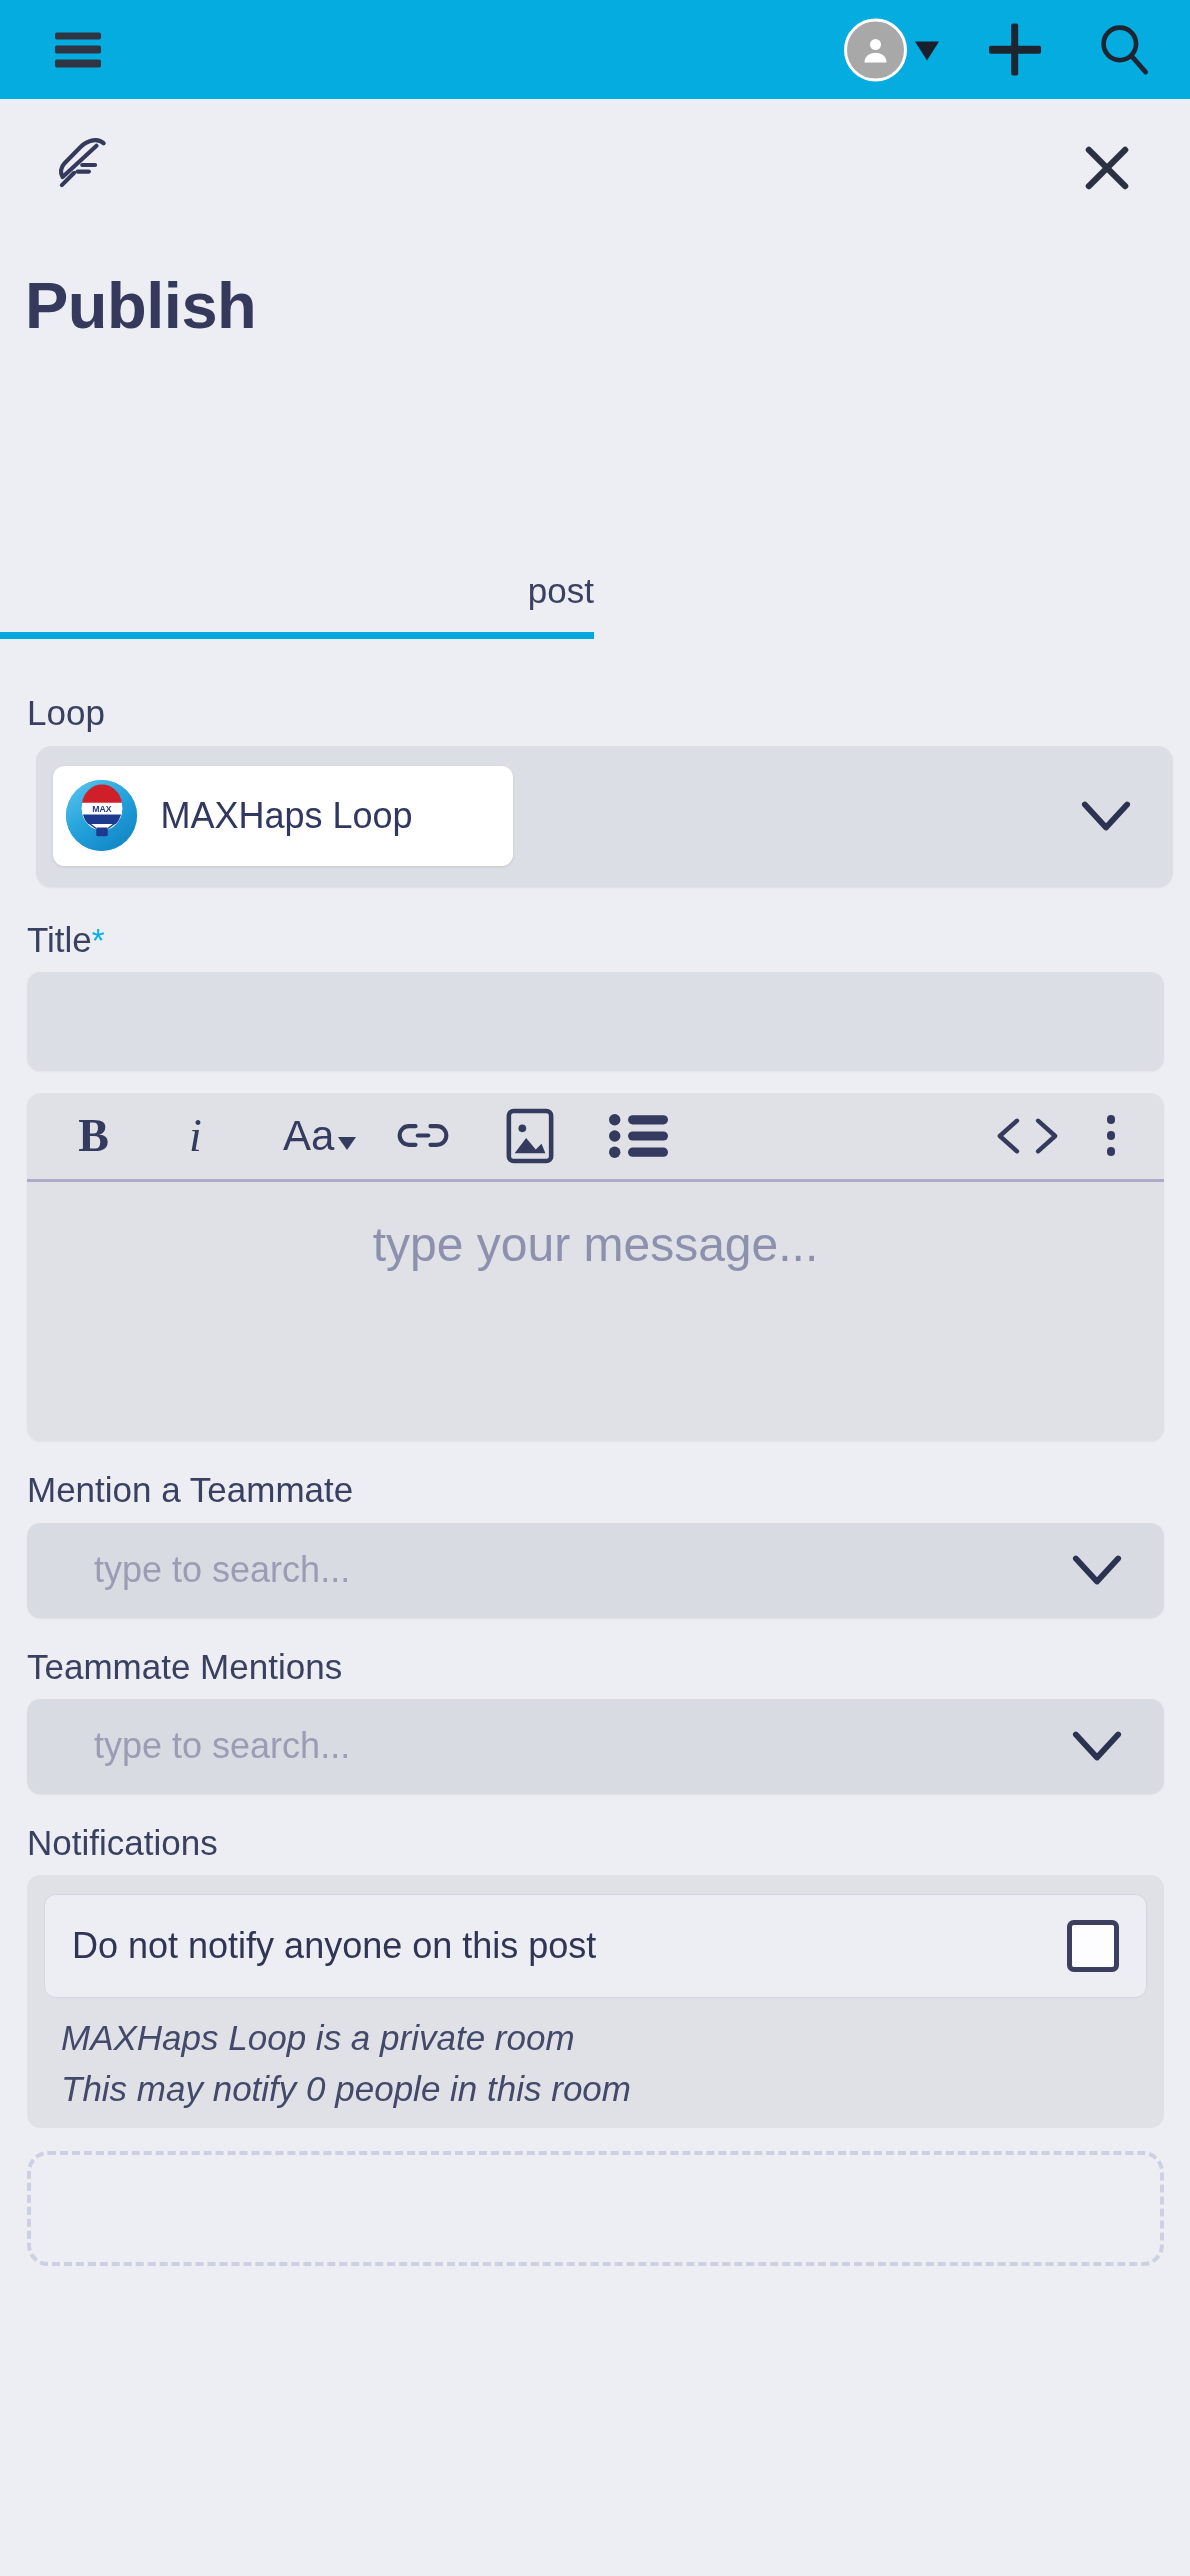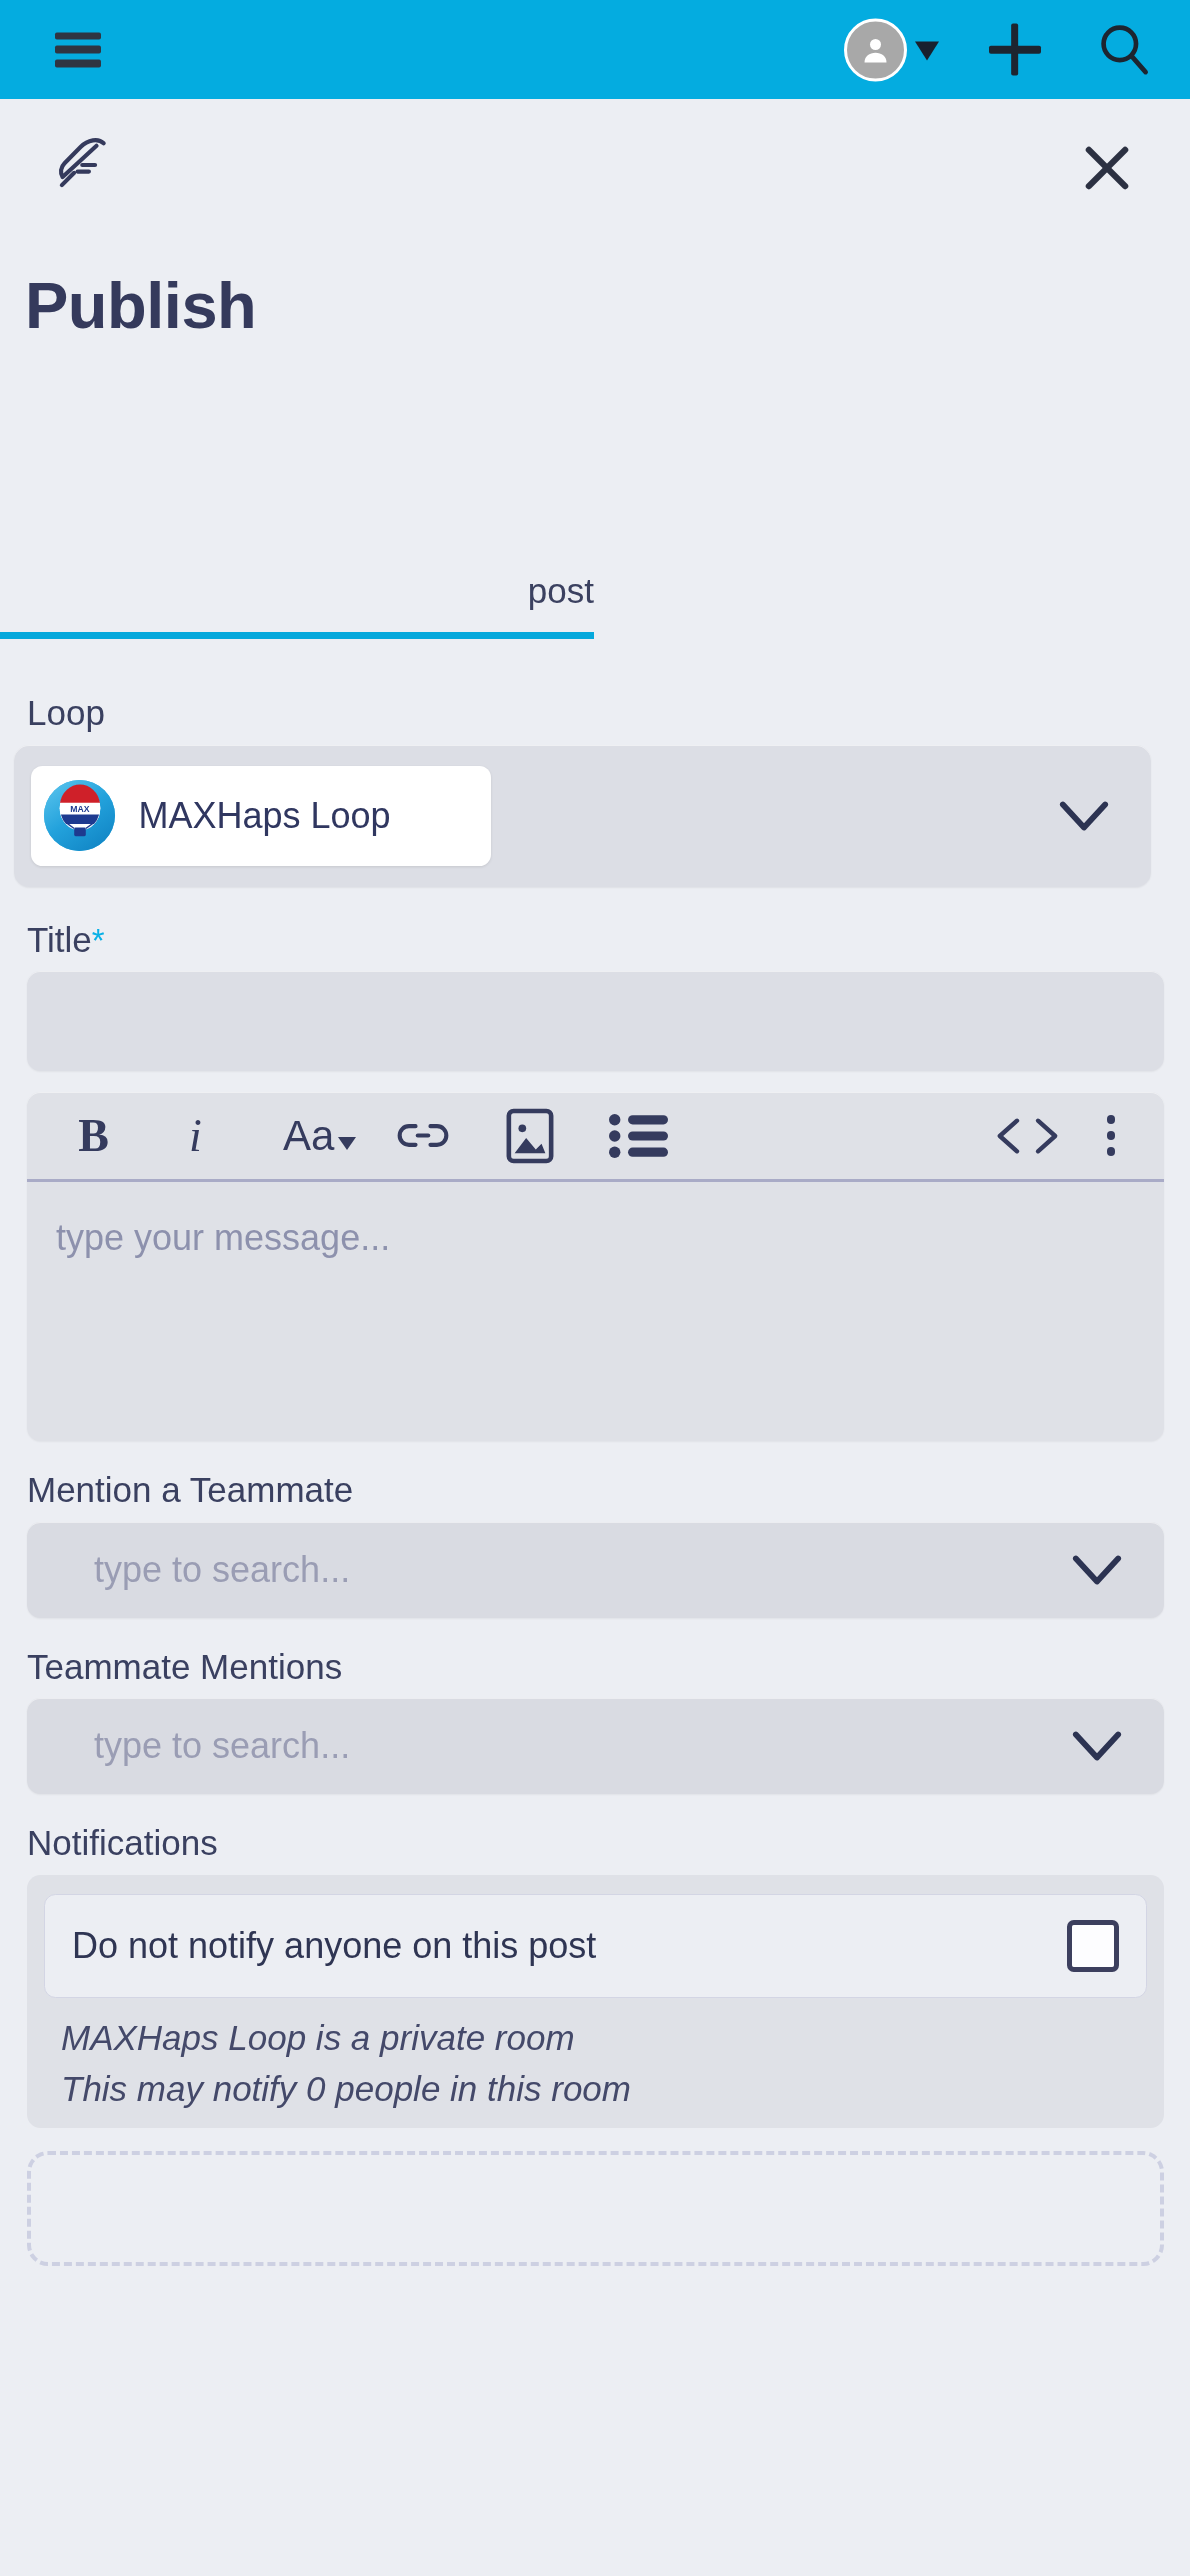--- a/index.html
+++ b/index.html
@@ -173,21 +173,21 @@
 
   .field-label {
     font-size: 35px;
     color: #3a4060;
     margin: 0 0 11.5px 27px;
     display: block;
   }
   .req { color: #09b0e6; font-size: 33px; }
 
   .loop-select {
-    margin: 0 14px;
+    margin: 0 36px;
     width: 1137px;
     height: 142px;
     background: #dcdee5;
     border-radius: 15.3px;
     display: flex;
     align-items: center;
     position: relative;
     box-shadow: inset 0 1px 0 rgba(255,255,255,0.55), 0 1px 1.9px rgba(0,0,0,0.06);
     cursor: pointer;
   }
@@ -289,22 +289,23 @@
   .tb-spacer { flex: 1 1 auto; }
   .tb-dots {
     width: 40px;
     display:flex; flex-direction:column; align-items:center; justify-content:center; gap:7.7px;
   }
   .tb-dots span { width:8.6px;height:8.6px;border-radius:50%;background:#353b5e;display:block; }
 
   .editor-body {
     height: 259px;
     padding: 35px 29px;
-    font-size: 36px;
+    font-size: 48px;
     color: #8d91ad;
+    text-align: center;
   }
 
   .sub-field { margin-top: 29px; }
 
   .search-select {
     margin: 0 27px;
     width: 1137px;
     height: 96px;
     background: #d9dbe2;
     border-radius: 13.4px;

